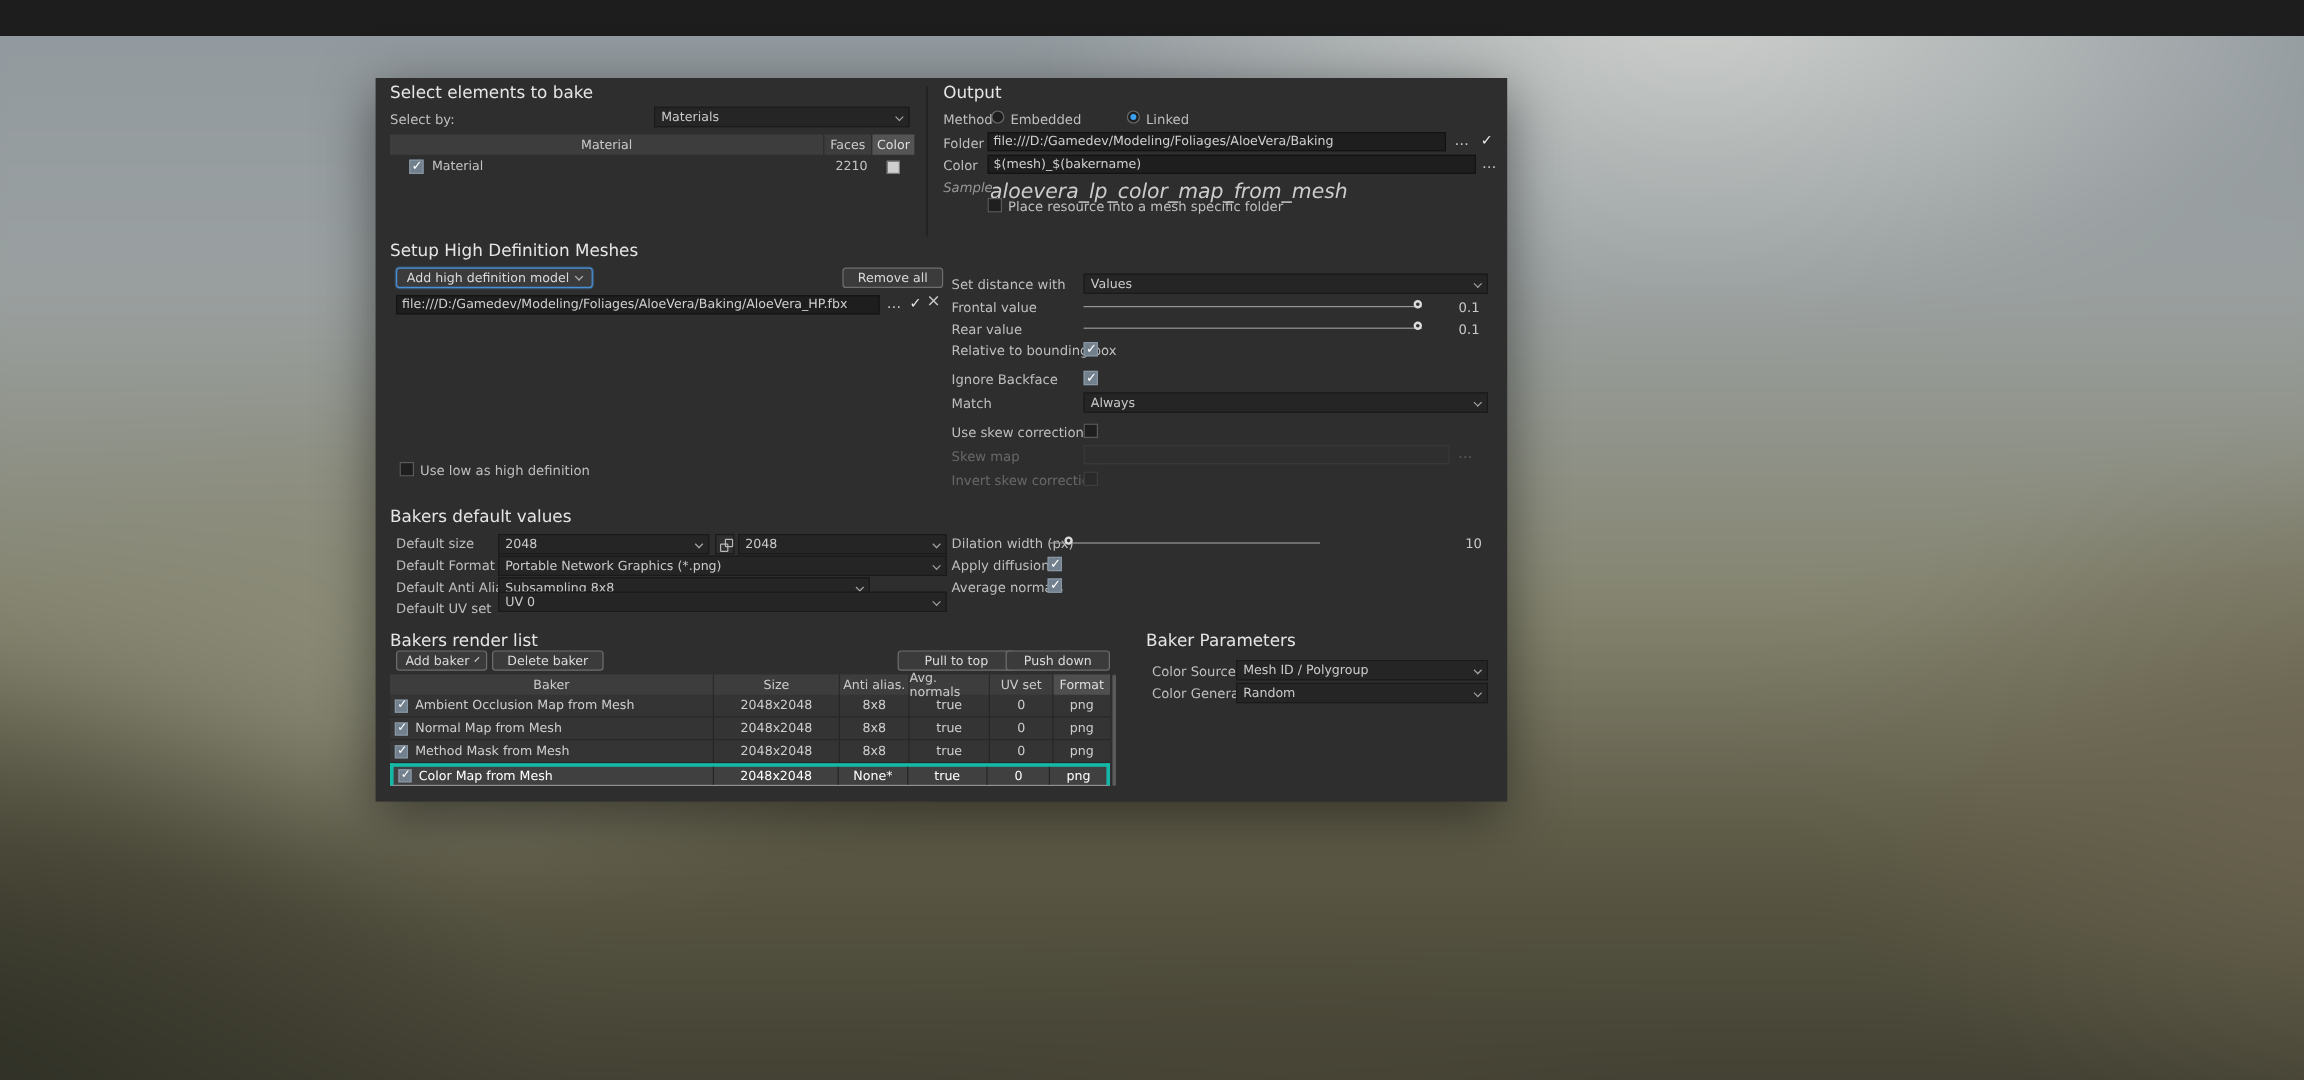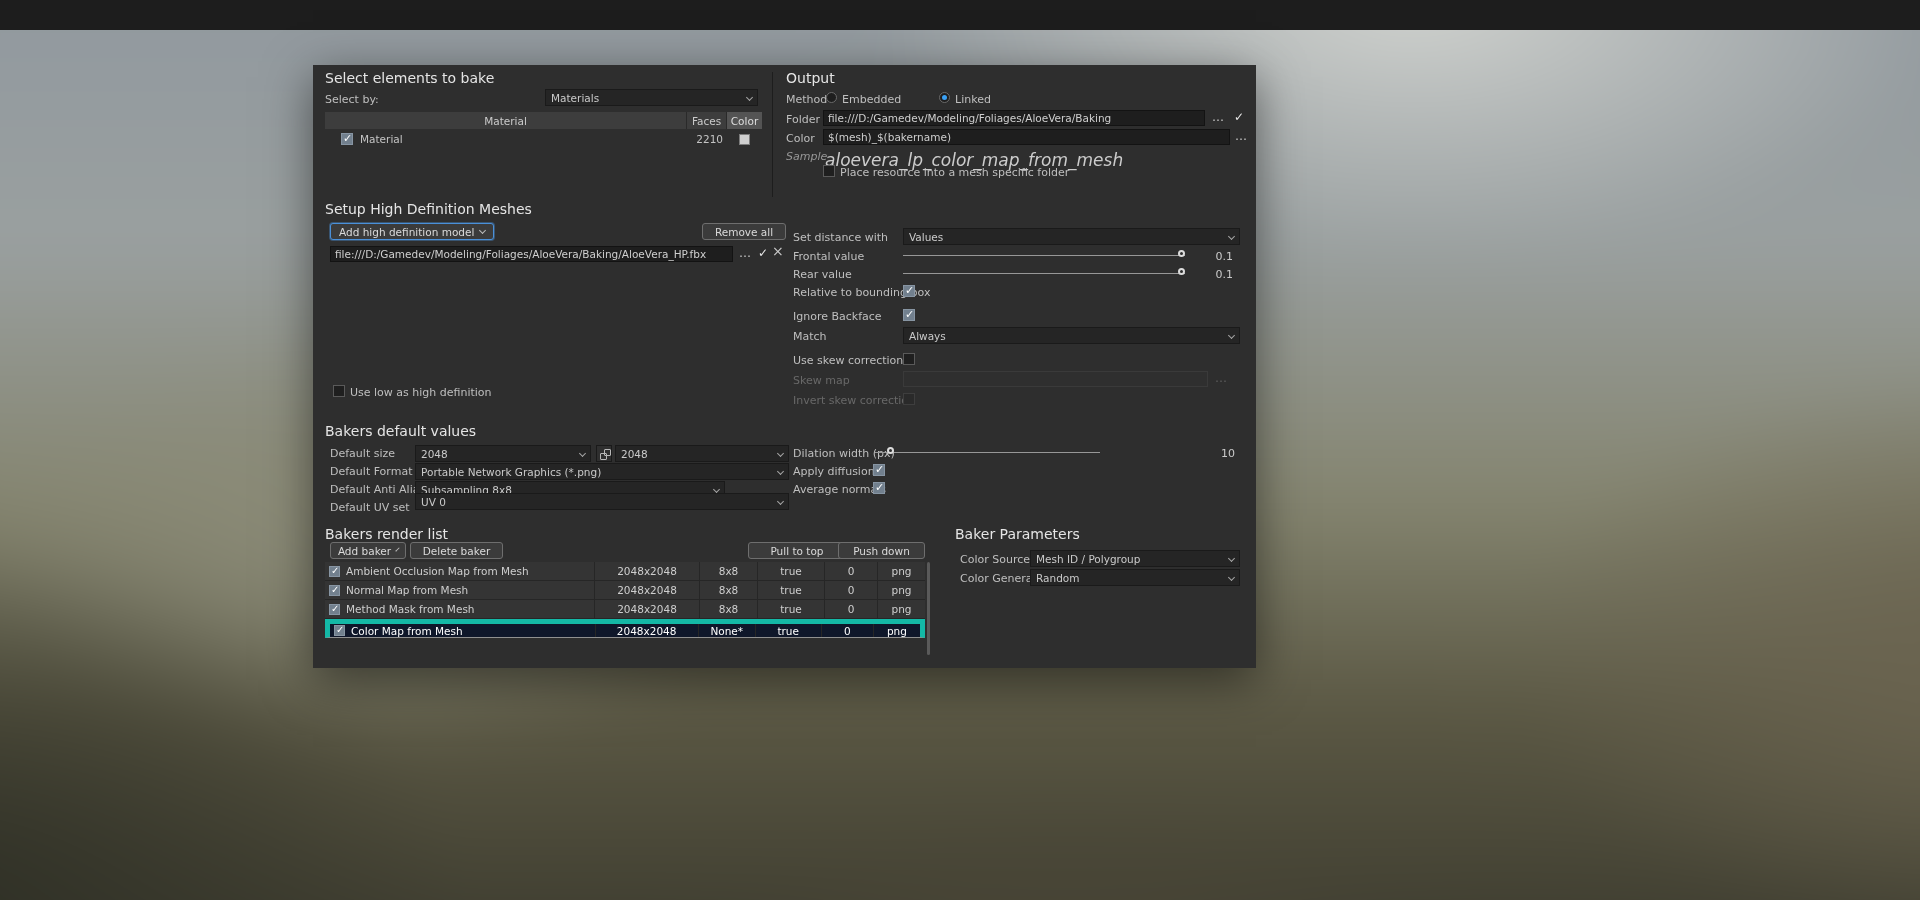--- a/index.html
+++ b/index.html
@@ -54,21 +54,21 @@
 .mh.hl{background:#545454;color:#dedede;border-right:none}
 .mrow{position:absolute;display:flex;height:18px;align-items:center}
 .mcell{display:flex;align-items:center;height:100%;font-size:10.5px}
 .swatch{width:11px;height:11px;background:#cfcfcf;border:1px solid #7c7c7c}
 
 .rtable{position:absolute;width:600px}
 .rhead{display:flex;height:17px}
 .rh{background:#3d3d3d;border-right:1px solid #2a2a2a;display:flex;align-items:center;justify-content:center;color:#cbcbcb;font-size:10.5px}
 .rh.hl{background:#4f4f4f;color:#dedede}
 .rrow{display:flex;height:19px;background:#343434;border-bottom:1px solid #262626;color:#cecece}
-.rrow.sel{background:#0f172a;color:#fff;border:5px solid #14b8a6;border-bottom:1px solid #909090}
+.rrow.sel{background:#404040;color:#fff;border:3px solid #14b8a6;border-bottom:1px solid #909090}
 .rc{display:flex;align-items:center;justify-content:center;border-right:1px solid #262626;font-size:10.5px}
 .rc.name{justify-content:flex-start;padding-left:4px}
 .cb2{width:11px;height:11px;background:#72808e;border:1px solid #8795a3;position:relative;margin-right:6px;flex:none}
 .cb2::after{content:"✓";position:absolute;left:1px;top:-2px;font-size:10px;color:#fff}
 .w1{width:270px}.w2{width:105px}.w3{width:58px}.w4{width:67px}.w5{width:53px}.w6{width:47px;border-right:none}
 .vscroll{position:absolute;width:3px;background:#5a5a5a;border-radius:2px}
 </style>
 </head>
 <body>
 
@@ -240,20 +240,28 @@
 
     <div class="btn" style="left:17px;top:477px;width:76px">
       <span>Add baker</span>
       <span class="bchev"></span>
     </div>
     <div class="btn" style="left:97px;top:477px;width:93px">Delete baker</div>
     <div class="btn" style="left:435px;top:477px;width:98px">Pull to top</div>
     <div class="btn" style="left:525px;top:477px;width:87px">Push down</div>
 
     <div class="rtable" style="left:12px;top:497px">
+      <div class="rhead">
+        <div class="rh w1">Baker</div>
+        <div class="rh w2">Size</div>
+        <div class="rh w3">Anti alias.</div>
+        <div class="rh w4">Avg. normals</div>
+        <div class="rh w5">UV set</div>
+        <div class="rh w6 hl">Format</div>
+      </div>
 
       <div class="rrow">
         <div class="rc name w1">
             <span class="cb2"></span>
             <span>Ambient Occlusion Map from Mesh</span>
           </div>
         <div class="rc w2">2048x2048</div>
         <div class="rc w3">8x8</div>
         <div class="rc w4">true</div>
         <div class="rc w5">0</div>

